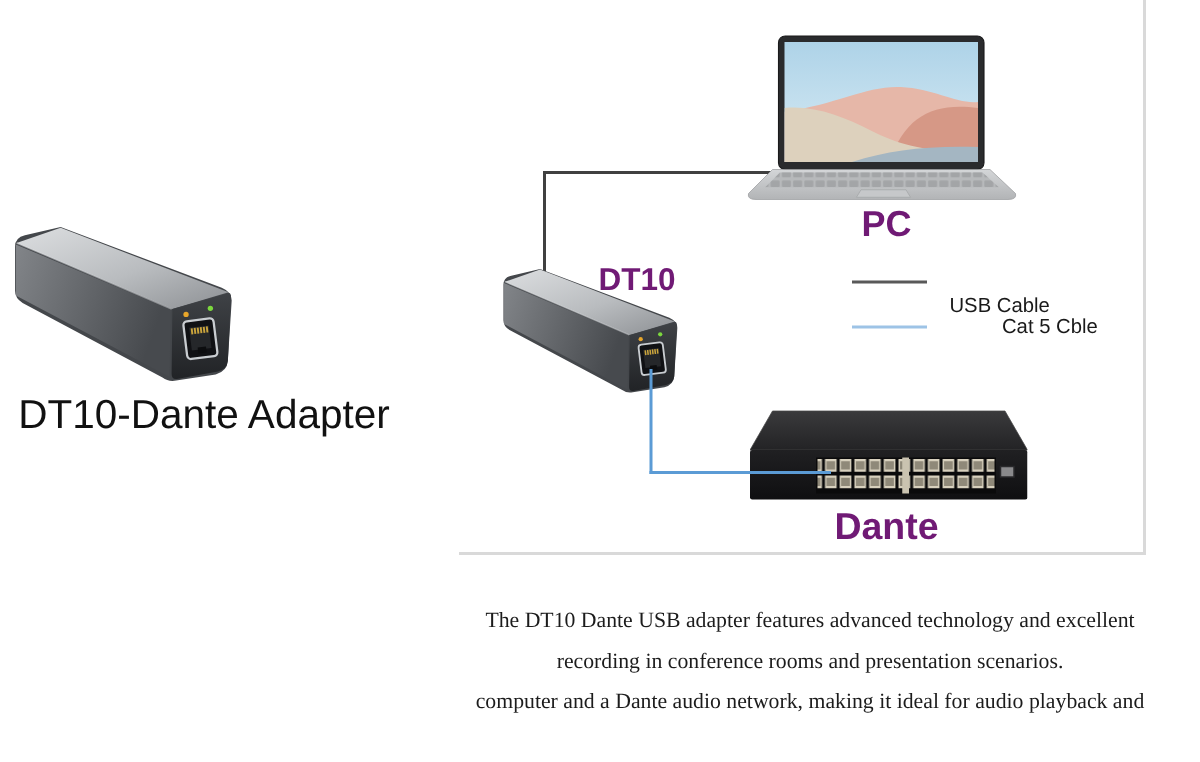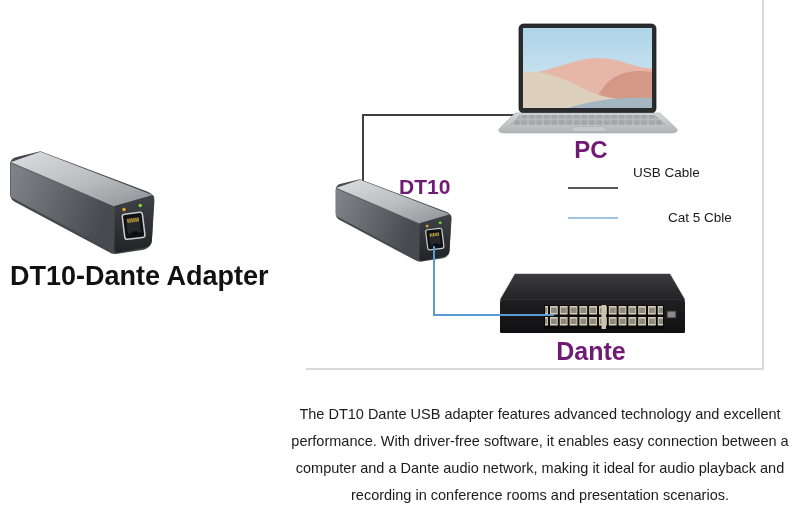--- a/index.html
+++ b/index.html
@@ -24,33 +24,33 @@
   #catV  { left:433px; top:246px; width:2px;  height:70px; background:#5B9BD5; }
   #catH  { left:433px; top:314px; width:121px; height:2px; background:#5B9BD5; }
 
   .device-label { position:absolute; font-weight:bold; color:#701a75; }
   #pcLabel { left:556px; top:136px; width:70px; text-align:center; font-size:24px; }
   #dtLabel { left:399px; top:175px; font-size:21px; }
   #swLabel { left:548px; top:337px; width:86px; text-align:center; font-size:25px; }
 
   .product-title {
     position:absolute; left:10px; top:261px; width:252px; text-align:center;
-    font-size:27px; font-weight:bold; color:#111; white-space:nowrap;
+    font-size:27px; font-weight:normal; color:#111; white-space:nowrap;
   }
 
   .legend-line  { position:absolute; width:50px; height:2px; }
   #usbLegendLine  { left:568px; top:187px; background:#595959; }
   #cat5LegendLine { left:568px; top:217px; background:#9DC3E6; }
   .legend-label { position:absolute; font-size:13.5px; color:#1a1a1a; }
-  #usbLegendLabel  { left:633px; top:165px;text-align:center; }
+  #usbLegendLabel  { left:633px; top:196px;text-align:center; }
   #cat5LegendLabel { left:668px; top:210px; }
 
   .description {
     position:absolute; left:280px; top:401px; width:520px; text-align:center;
-    font-size:14.5px; color:#1c1c1c; line-height:27px;
+    font-size:14.5px; color:#1c1c1c; line-height:27px;font-family:Liberation Serif, serif;
   }
   .description div { white-space:nowrap; }
 </style>
 </head>
 <body>
 
 <div class="page">
 
   <svg width="0" height="0" style="position:absolute" aria-hidden="true">
     <defs>
@@ -167,18 +167,17 @@
   <div class="cable" id="catV"></div>
   <div class="cable" id="catH"></div>
 
   <div class="legend-line" id="usbLegendLine"></div>
   <div class="legend-label" id="usbLegendLabel">USB Cable</div>
   <div class="legend-line" id="cat5LegendLine"></div>
   <div class="legend-label" id="cat5LegendLabel">Cat 5 Cble</div>
 
   <div class="description">
     <div>The DT10 Dante USB adapter features advanced technology and excellent</div>
-    <div>performance. With driver-free software, it enables easy connection between a</div>
+    <div>recording in conference rooms and presentation scenarios.</div>
     <div>computer and a Dante audio network, making it ideal for audio playback and</div>
-    <div>recording in conference rooms and presentation scenarios.</div>
   </div>
 
 </div>
 
 </body></html>

